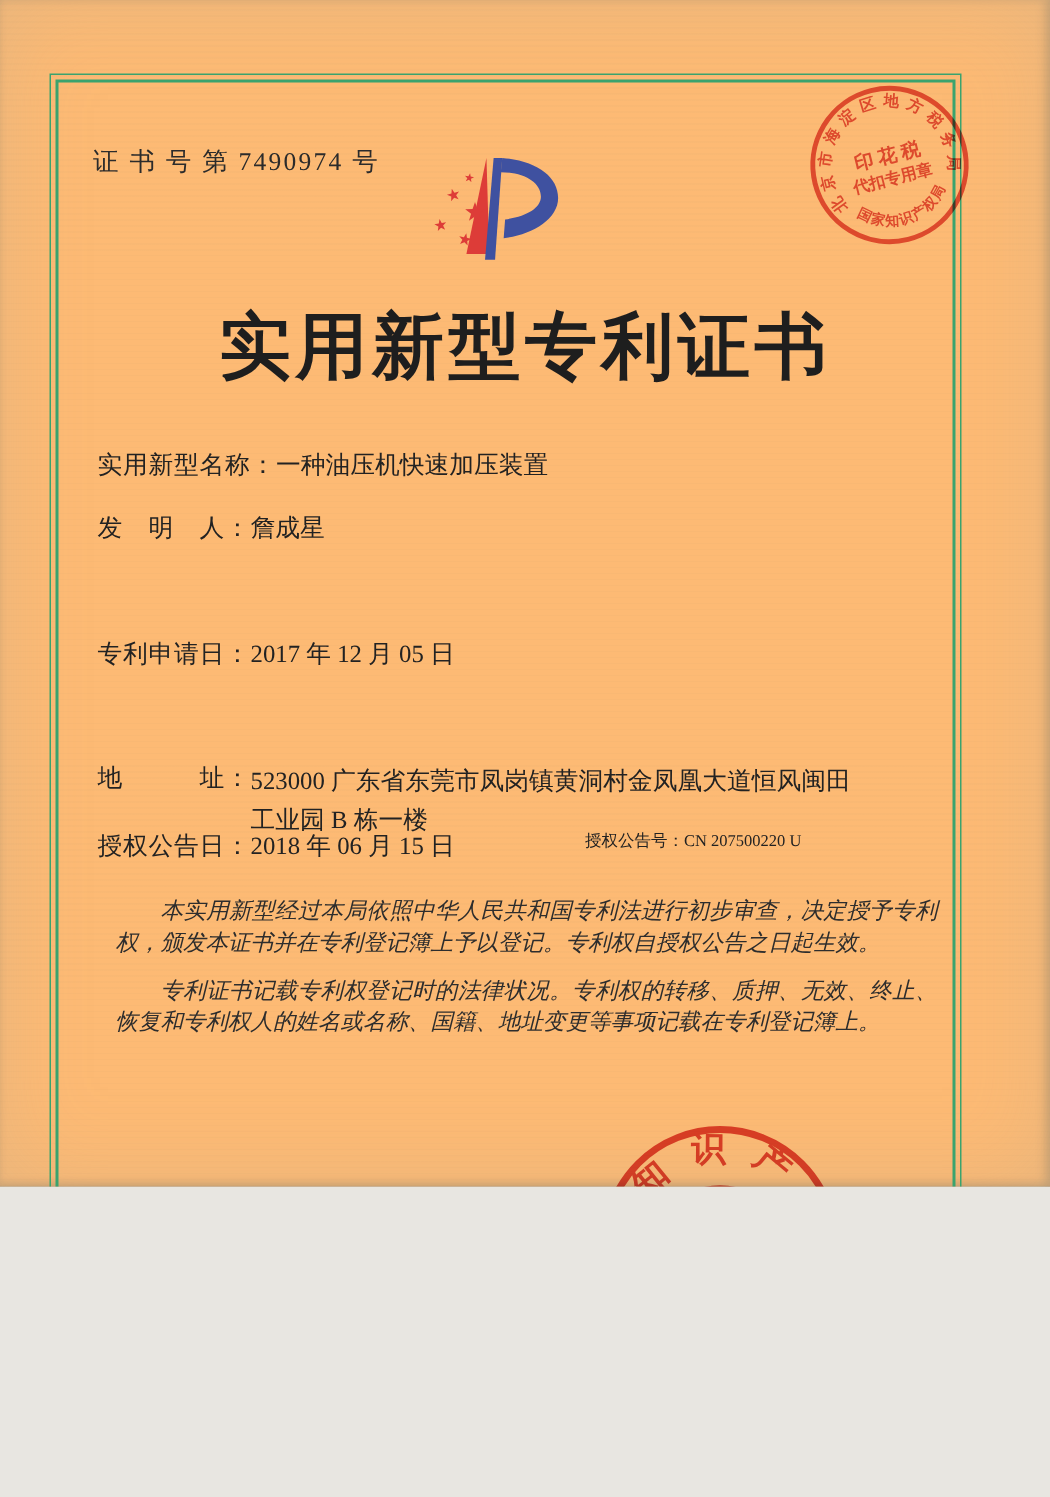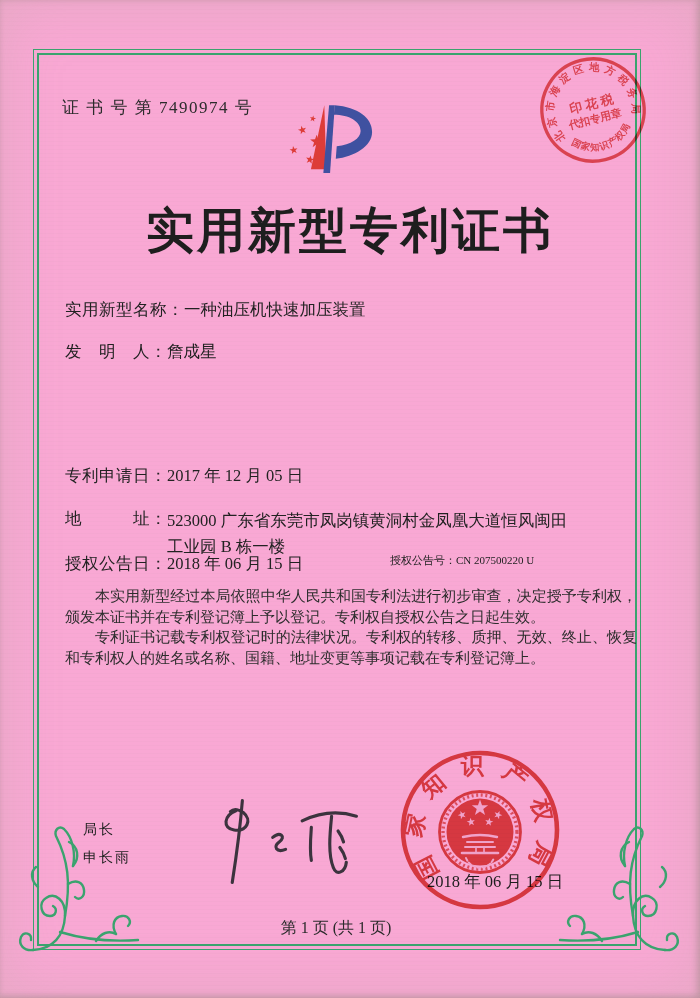--- a/index.html
+++ b/index.html
@@ -1,34 +1,34 @@
 <!DOCTYPE html>
 <html><head>
 <meta charset="utf-8">
 <style>
   html,body{margin:0;padding:0;}
   body{width:700px;height:998px;background:#e8e6e1;font-family:"Liberation Serif","DejaVu Serif",serif;}
-  #paper{position:relative;width:700px;height:998px;background:#f9a8d4;overflow:hidden;
+  #paper{position:relative;width:700px;height:791px;background:#fdba74;overflow:hidden;
          box-shadow:inset 0 0 60px rgba(175,170,150,.28), inset -4px 0 6px rgba(120,115,100,.25), inset 0 -3px 5px rgba(120,115,100,.2);}
   #paper::before{content:"";position:absolute;inset:0;pointer-events:none;
          background:repeating-linear-gradient(0deg, rgba(90,110,90,.025) 0 1px, transparent 1px 4px);}
   
   .frame{position:absolute;left:33px;top:49px;width:606px;height:899px;border:1.4px solid #3aa36e;}
   .frame-inner{position:absolute;inset:3px;border:2px solid #3aa36e;}
   
   .cert-no{position:absolute;left:62px;top:96px;font-size:17px;letter-spacing:1.5px;color:#2b2b2b;white-space:pre;}
   .title{position:absolute;left:0;top:199px;width:700px;text-align:center;font-size:48px;font-weight:700;
          letter-spacing:3px;color:#1e1e1e;}
   .row{position:absolute;left:65px;font-size:16.5px;color:#222;white-space:pre;}
   .row .lbl{letter-spacing:.5px;}
   .addr-val{display:inline-block;vertical-align:top;white-space:pre-line;line-height:26px;}
   .grant-no{position:absolute;left:390px;top:553px;font-size:11px;color:#222;white-space:pre;}
   .bodytext{position:absolute;left:65px;top:586px;width:572px;font-size:15px;line-height:20.6px;
             color:#2d2d2d;text-align:justify;}
-  .bodytext p{margin:0;text-indent:2em;}
+  .bodytext p{margin:12px;text-indent:2em;font-style:italic;}
   .signer{position:absolute;left:83px;top:816px;font-size:14px;color:#222;line-height:28px;letter-spacing:2px;}
   .sig{position:absolute;left:190px;top:796px;width:182px;height:92px;}
   .seal{position:absolute;left:394px;top:744px;width:172px;height:172px;mix-blend-mode:multiply;opacity:.92;}
   .seal-date{position:absolute;left:427px;top:871px;font-size:16.5px;color:#1d1d1d;white-space:pre;z-index:0;}
   .taxstamp{position:absolute;left:536px;top:53px;width:114px;height:114px;transform:rotate(-14deg);
             mix-blend-mode:multiply;opacity:.9;}
   .footer{position:absolute;left:0;top:918px;width:672px;text-align:center;font-size:16px;color:#2b2b2b;white-space:pre;}
   .flourish{position:absolute;width:138px;height:150px;}
   .fl-left{left:8px;top:812px;}
   .fl-right{left:552px;top:812px;transform:scaleX(-1);}
@@ -98,21 +98,21 @@
     <use href="#st" transform="translate(26,17) rotate(10) scale(3.4)" fill="#dd3c38"></use>
   </svg>
 
   <div class="title">实用新型专利证书</div>
 
   <div class="row" style="top:299px;"><span class="lbl">实用新型名称：</span><span>一种油压机快速加压装置</span></div>
 
   <div class="row" style="top:341px;"><span class="lbl">发　明　人：</span><span>詹成星</span></div>
 
 
-  <div class="row" style="top:425px;margin-top:40px;"><span class="lbl">专利申请日：</span><span>2017 年 12 月 05 日</span></div>
+  <div class="row" style="top:425px;"><span class="lbl">专利申请日：</span><span>2017 年 12 月 05 日</span></div>
 
 
   <div class="row" style="top:508px;"><span class="lbl">地　　　址：</span><span class="addr-val"><span>523000 广东省东莞市凤岗镇黄洞村金凤凰大道恒风闽田</span><br><span>工业园 B 栋一楼</span></span></div>
 
   <div class="row" style="top:553px;"><span class="lbl">授权公告日：</span><span>2018 年 06 月 15 日</span></div>
 
   <div class="grant-no"><span class="lbl">授权公告号：</span><span>CN 207500220 U</span></div>
 
   <div class="bodytext">
     <p>本实用新型经过本局依照中华人民共和国专利法进行初步审查，决定授予专利权，颁发本证书并在专利登记簿上予以登记。专利权自授权公告之日起生效。</p>

